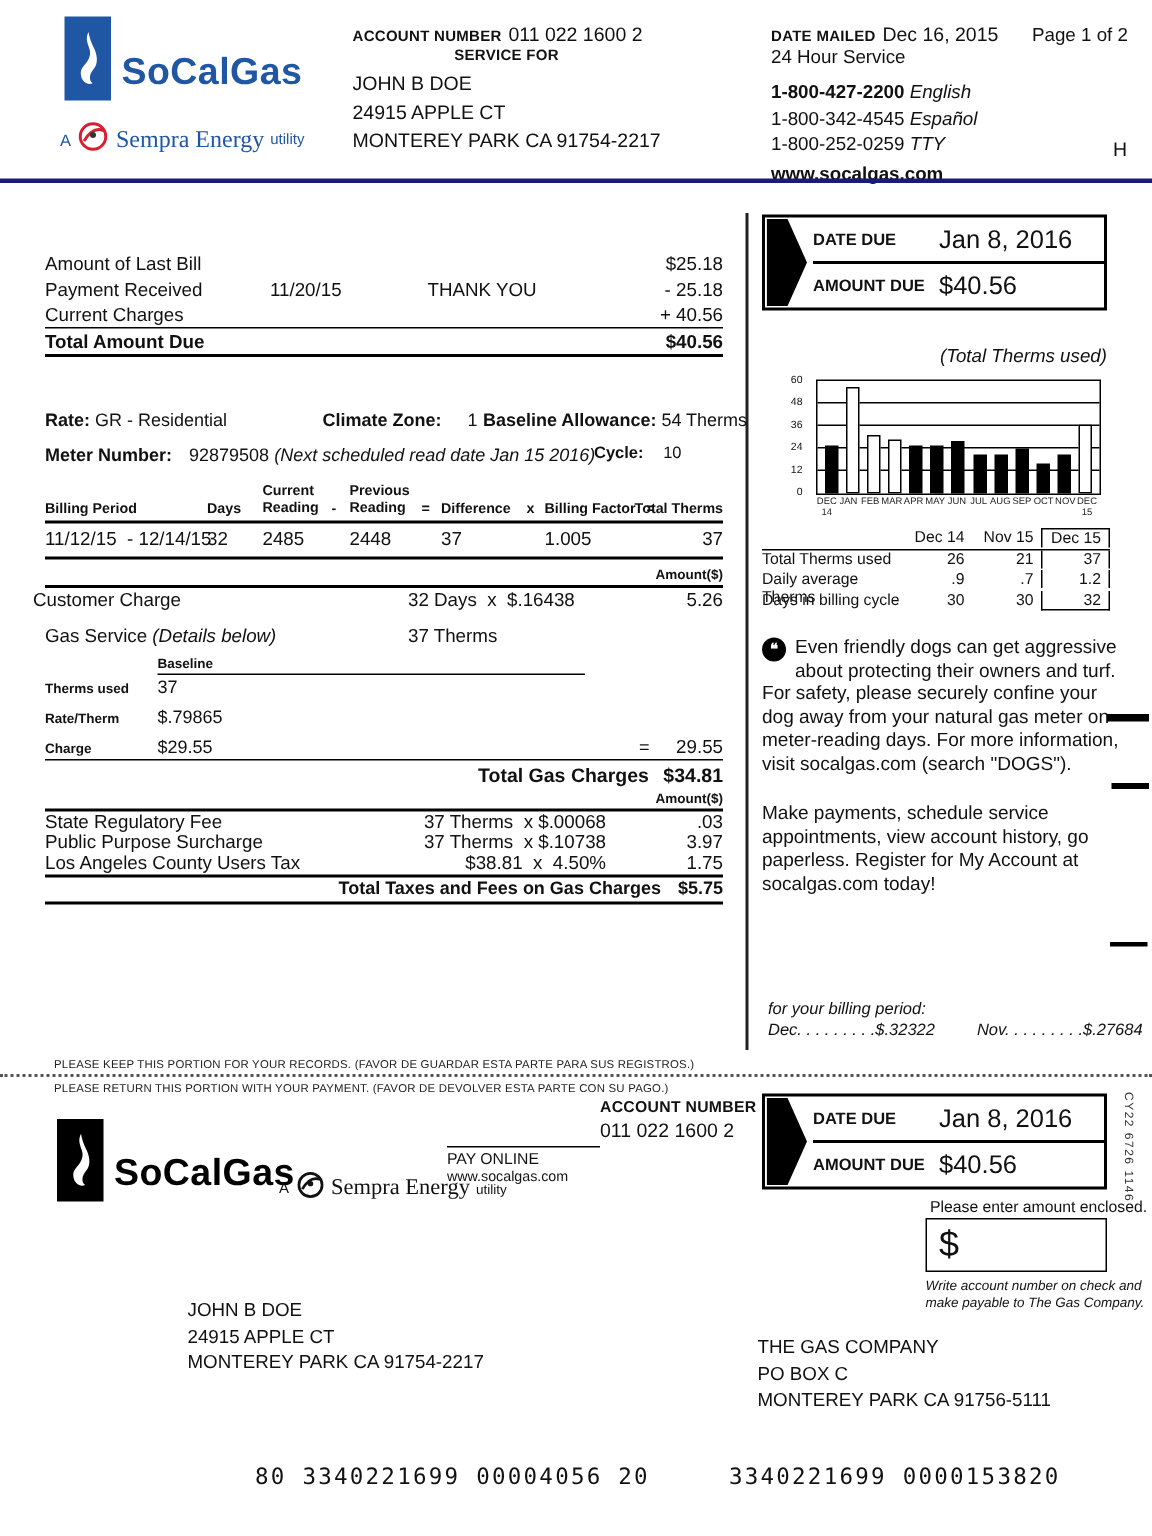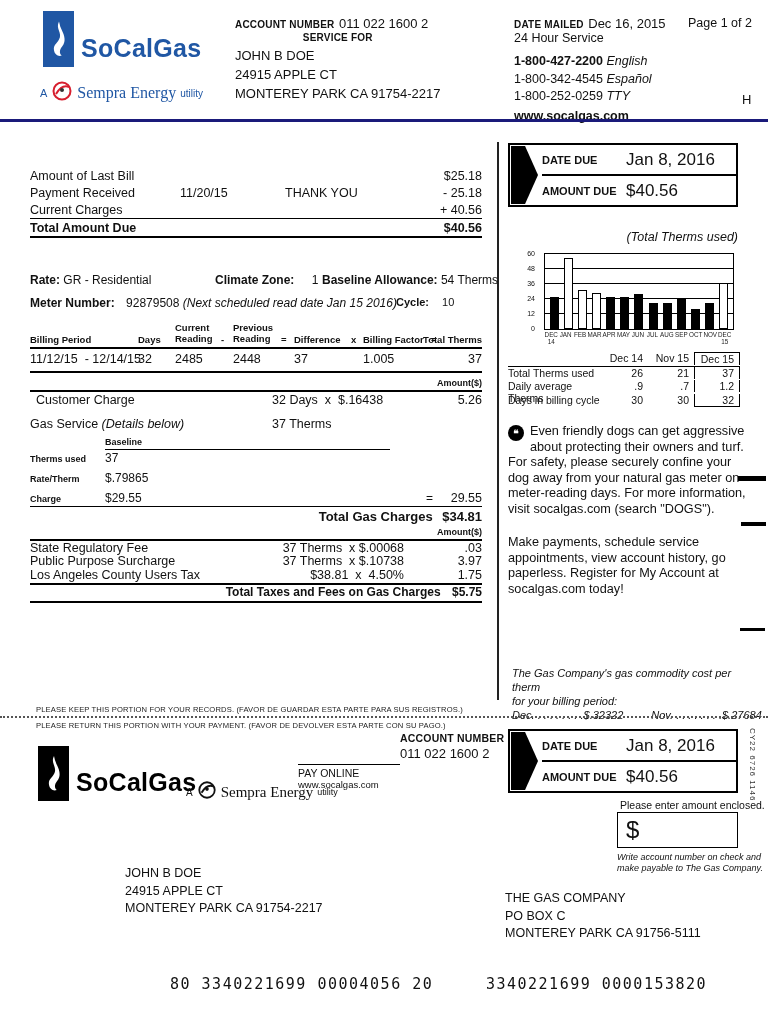--- a/index.html
+++ b/index.html
@@ -187,21 +187,21 @@
     <div class="abs" style="left:233px;top:352px;font-size:12.5px;">2448</div>
     <div class="abs" style="left:294px;top:352px;font-size:12.5px;">37</div>
     <div class="abs" style="left:363px;top:352px;font-size:12.5px;">1.005</div>
     <div class="abs r" style="left:382px;top:352px;width:100px;font-size:12.5px;">37</div>
     <div class="rule" style="left:30px;top:371px;width:452px;height:2px;"></div>
   </div>
 
   <div>
     <div class="abs b r" style="left:382px;top:378px;width:100px;font-size:9px;">Amount($)</div>
     <div class="rule" style="left:30px;top:390px;width:452px;height:1.5px;"></div>
-    <div class="abs" style="left:36px;top:393px;font-size:12.5px;">Customer Charge</div>
+    <div class="abs" style="left:22px;top:393px;font-size:12.5px;">Customer Charge</div>
     <div class="abs" style="left:272px;top:393px;font-size:12.5px;white-space:pre;">32 Days  x  $.16438</div>
     <div class="abs r" style="left:402px;top:393px;width:80px;font-size:12.5px;">5.26</div>
     <div class="abs" style="left:30px;top:417px;font-size:12.5px;">
       <span>Gas Service</span>
       <span class="i">(Details below)</span>
     </div>
     <div class="abs" style="left:272px;top:417px;font-size:12.5px;">37 Therms</div>
     <div class="abs b" style="left:105px;top:437px;font-size:9px;">Baseline</div>
     <div class="rule" style="left:105px;top:449px;width:285px;height:1px;"></div>
     <div class="abs b" style="left:30px;top:454px;font-size:9px;">Therms used</div>
@@ -371,21 +371,20 @@
     </div>
   </div>
 
   <div class="abs msg" style="left:508px;top:424px;width:240px;">
     <span class="quote-icon">❝</span>
     <span>Even friendly dogs can get aggressive about protecting their owners and turf. For safety, please securely confine your dog away from your natural gas meter on meter-reading days. For more information, visit socalgas.com (search "DOGS").</span>
   </div>
   <div class="abs msg" style="left:508px;top:535px;width:240px;">Make payments, schedule service appointments, view account history, go paperless. Register for My Account at socalgas.com today!</div>
 
   <div class="abs i" style="left:512px;top:666px;font-size:11px;line-height:14px;width:240px;">
-    <div>The Gas Company's gas commodity cost per therm</div>
     <div>for your billing period:</div>
     <div style="display:flex;gap:28px;white-space:pre;">
       <span>Dec. . . . . . . . .$.32322</span>
       <span>Nov. . . . . . . . .$.27684</span>
     </div>
   </div>
 
   <div class="reg-mark" style="left:738px;top:476px;width:28px;height:5px;"></div>
   <div class="reg-mark" style="left:741px;top:522px;width:25px;height:4px;"></div>
   <div class="reg-mark" style="left:740px;top:628px;width:25px;height:3px;"></div>

